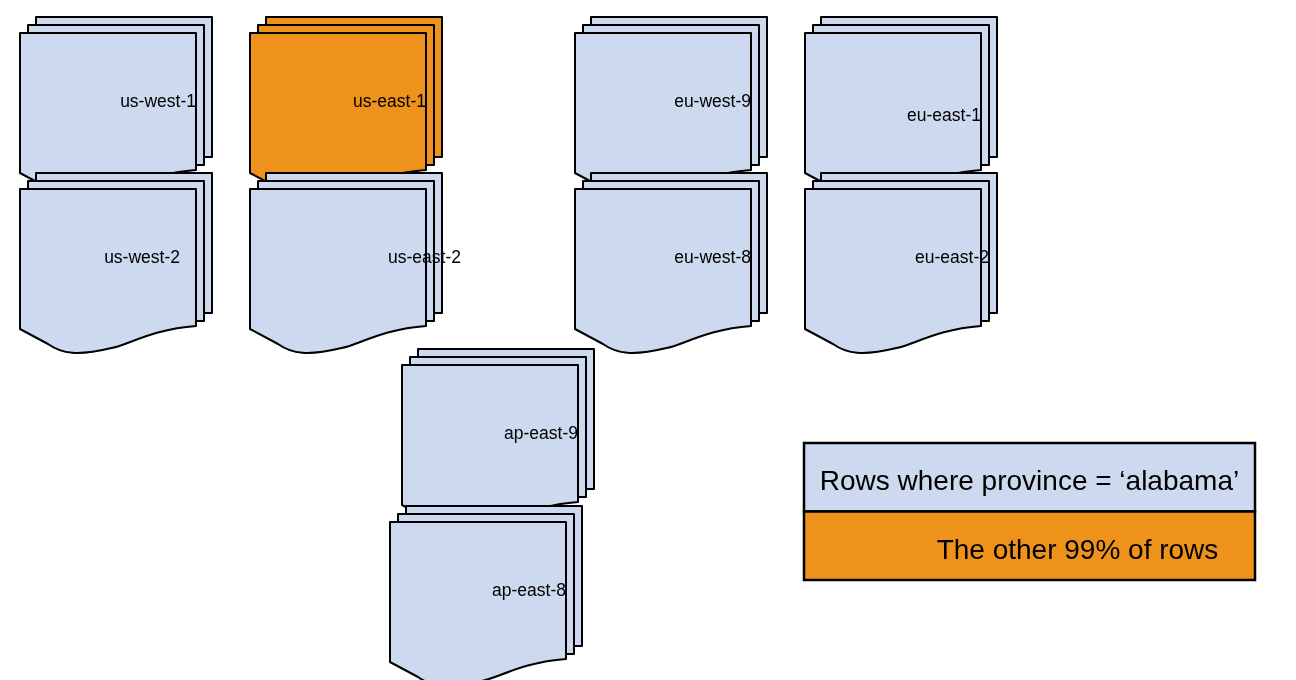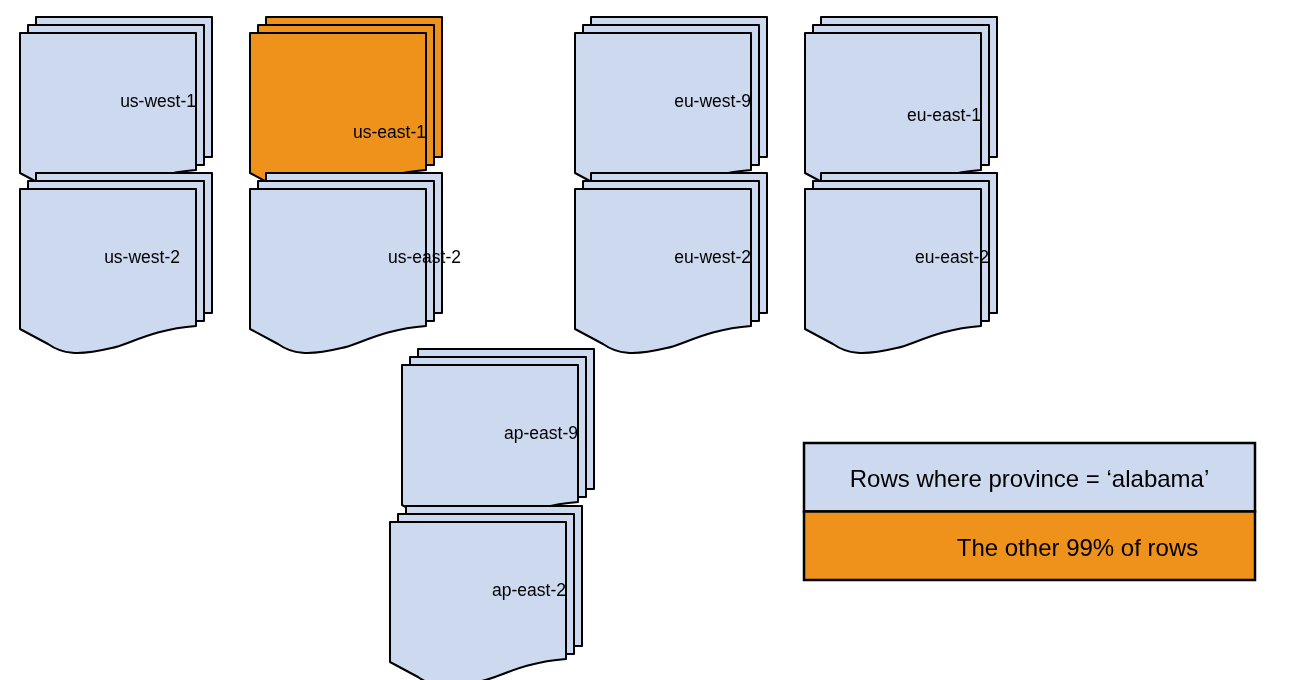--- a/index.html
+++ b/index.html
@@ -32,21 +32,21 @@
     color: #000000;
     text-align: right;
     white-space: nowrap;
     pointer-events: none;
     line-height: 1;
   }
 
   .legend-label {
     position: absolute;
     font-family: "Liberation Sans", sans-serif;
-    font-size: 24px;
+    font-size: 28px;
     color: #000000;
     text-align: center;
     white-space: nowrap;
     line-height: 1;
   }
 </style>
 </head>
 <body>
 
 <svg id="canvas" viewBox="0 0 1296 680" width="1296" height="680" xmlns="http://www.w3.org/2000/svg">
@@ -103,24 +103,24 @@
       </g>
     </g>
   <g id="legend-layer">
       <rect x="804" y="443" width="451" height="68.5" fill="#CCD9EF" stroke="#000000" stroke-width="2.5"></rect>
       <rect x="804" y="511.5" width="451" height="68.5" fill="#EE921C" stroke="#000000" stroke-width="2.5"></rect>
     </g>
 </svg>
 
 <div id="labels-layer">
     <div class="stack-label" style="left: 20px; top: 92.5px; width: 176px;">us-west-1</div>
-    <div class="stack-label" style="left: 250px; top: 92.5px; width: 176px; margin-top: 31px;">us-east-1</div>
+    <div class="stack-label" style="left: 250px; top: 92.5px; width: 176px;">us-east-1</div>
     <div class="stack-label" style="left: 575px; top: 92.5px; width: 176px;">eu-west-9</div>
     <div class="stack-label" style="left: 805px; top: 107px; width: 176px;">eu-east-1</div>
     <div class="stack-label" style="left: 20px; top: 248.5px; width: 160px;">us-west-2</div>
     <div class="stack-label" style="left: 250px; top: 248.5px; width: 211px;">us-east-2</div>
-    <div class="stack-label" style="left: 575px; top: 248.5px; width: 176px;">eu-west-2</div>
+    <div class="stack-label" style="left: 575px; top: 248.5px; width: 176px;">eu-west-8</div>
     <div class="stack-label" style="left: 805px; top: 248.5px; width: 184px;">eu-east-2</div>
     <div class="stack-label" style="left: 402px; top: 424.5px; width: 176px;">ap-east-9</div>
-    <div class="stack-label" style="left: 390px; top: 581.5px; width: 176px;">ap-east-2</div>
+    <div class="stack-label" style="left: 390px; top: 581.5px; width: 176px;">ap-east-8</div>
     <div class="legend-label" style="left: 804px; top: 467.25px; width: 451px;">Rows where province = ‘alabama’</div>
     <div class="legend-label" style="left: 804px; top: 535.75px; width: 451px; padding-left: 48px;">The other 99% of rows</div>
   </div>
 
 </body></html>

